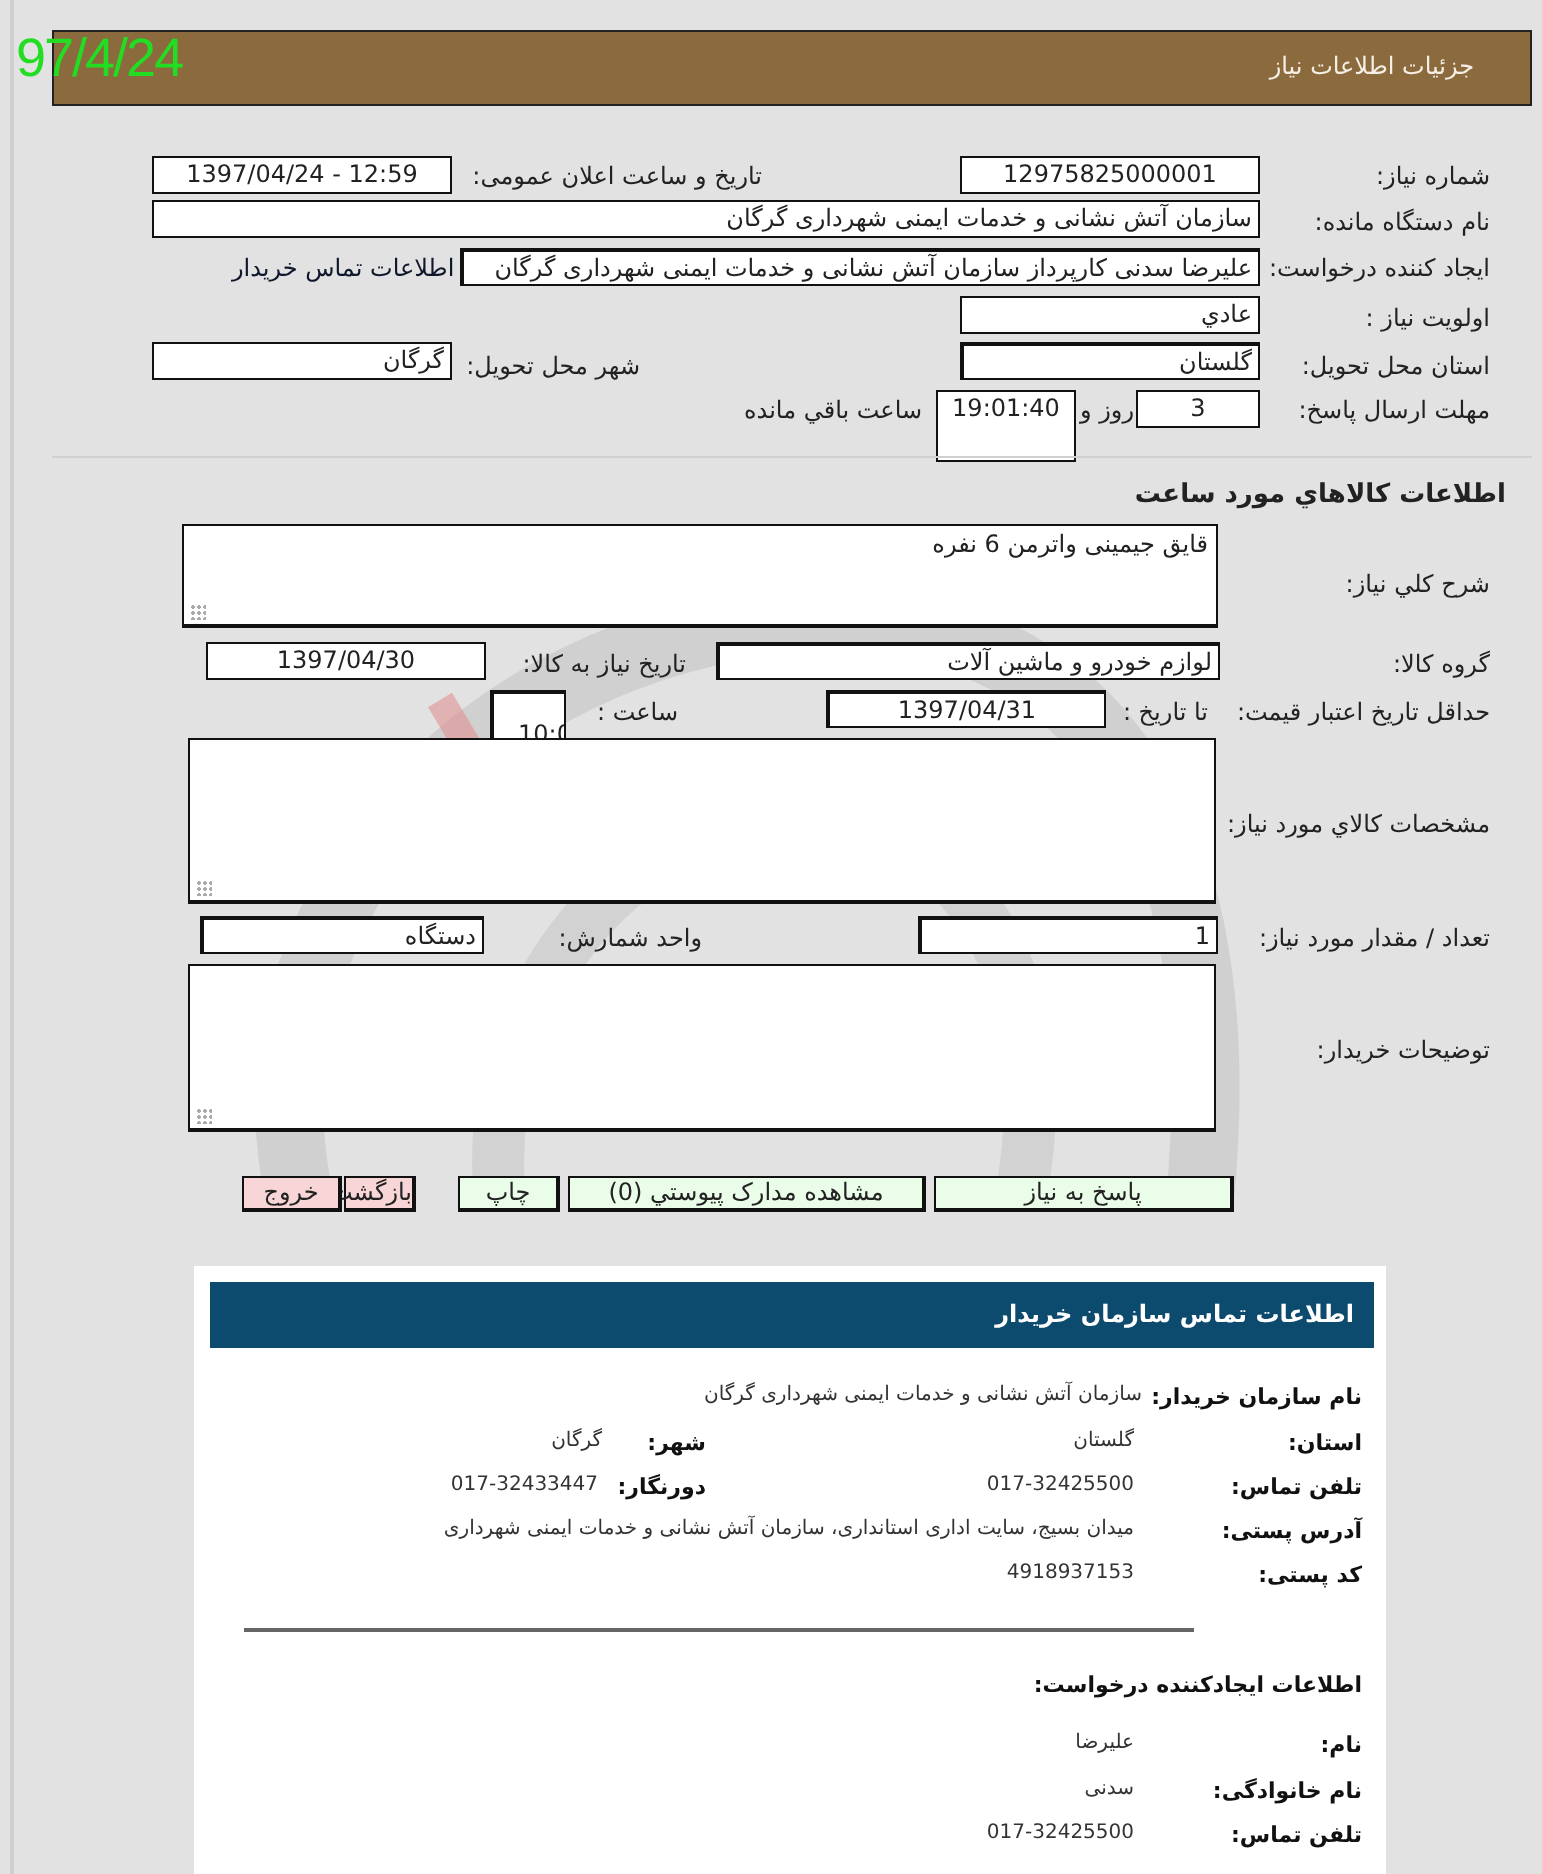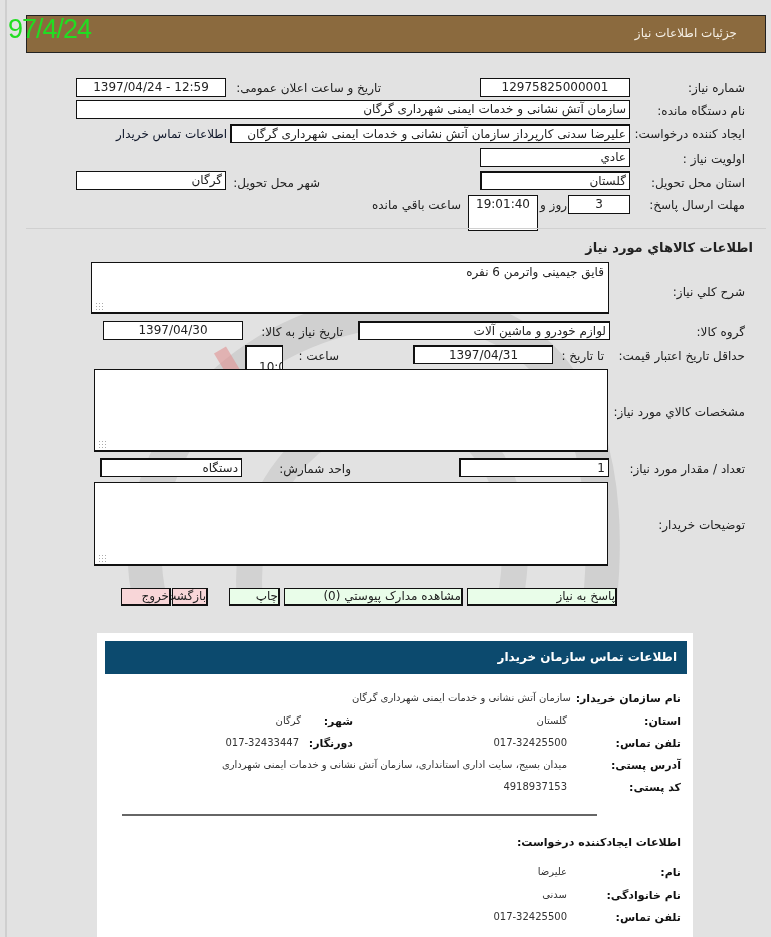--- a/index.html
+++ b/index.html
@@ -40,21 +40,21 @@
     position: absolute; left: 3px; bottom: 2px; width: 8px; height: 8px;
     background-image: radial-gradient(#aaa 1px, transparent 1px); background-size: 3px 3px;
   }
   .link { color: #0f172a; cursor: pointer; }
   .section-title {
     position: absolute; right: 18px; font-weight: bold; font-size: 13px; direction: rtl;
   }
   .sep { position: absolute; left: 26px; width: 740px; height: 1px; background: #d0d0d0; }
   .btn {
     position: absolute; top: 588px; height: 18px; border: 1px solid #111; border-width: 1px 2px 2px 1px;
-    font-size: 12px; text-align: right; line-height: 15px; direction: rtl; cursor: pointer;
+    font-size: 12px; text-align: center; line-height: 15px; direction: rtl; cursor: pointer;
   }
   .btn.green { background: #e9fde9; }
   .btn.pink { background: #f8d6d8; }
   .watermark { position: absolute; left: 60px; top: 270px; width: 600px; height: 360px; pointer-events: none; opacity: 0.55; }
   .card {
     position: absolute; left: 97px; top: 633px; width: 596px; height: 304px; background: #fff;
   }
   .card-head {
     position: absolute; left: 8px; top: 8px; width: 582px; height: 33px; background: #0c4a6e;
   }
@@ -102,21 +102,21 @@
 <div class="box rtl" style="left:76px;top:171px;width:150px;height:19px;">گرگان</div>
 
 <span class="lbl" style="right:26px;top:198px;">مهلت ارسال پاسخ:</span>
 <div class="box center" style="left:568px;top:195px;width:62px;height:19px;">3</div>
 <span class="lbl" style="left:540px;top:198px;">روز و</span>
 <div class="box center" style="left:468px;top:195px;width:70px;height:36px;">19:01:40</div>
 <span class="lbl" style="left:372px;top:198px;">ساعت باقي مانده</span>
 
 <div class="sep" style="top:228px;"></div>
 
-<span class="section-title" style="top:240px;">اطلاعات کالاهاي مورد نياز</span>
+<span class="section-title" style="top:240px;">اطلاعات کالاهاي مورد ساعت</span>
 
 <span class="lbl" style="right:26px;top:285px;">شرح کلي نياز:</span>
 <div class="ta" style="left:91px;top:262px;width:518px;height:52px;">
   <span>قایق جیمینی واترمن 6 نفره</span>
   <span class="grip"></span>
 </div>
 
 <span class="lbl" style="right:26px;top:325px;">گروه کالا:</span>
 <div class="box rtl thick" style="left:358px;top:321px;width:252px;height:19px;">لوازم خودرو و ماشین آلات</div>
 

